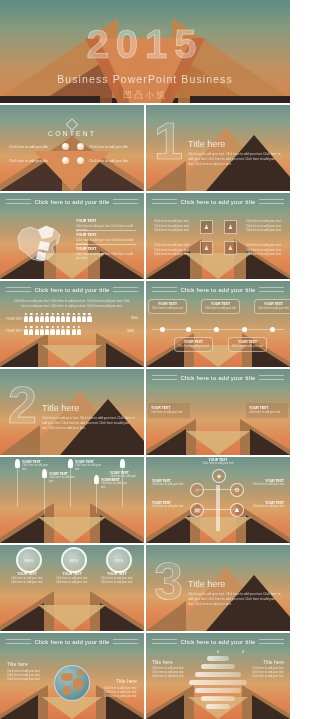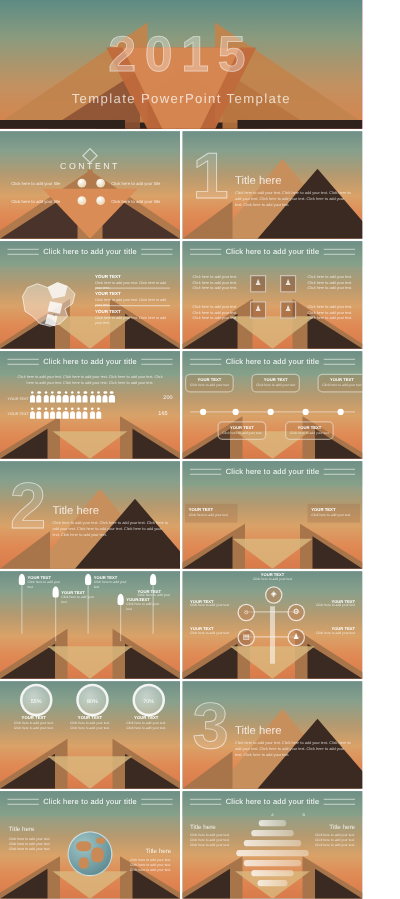--- a/index.html
+++ b/index.html
@@ -150,21 +150,22 @@
     <div style="position:absolute;left:0;top:56px;width:0;height:0;border-style:solid;border-color:transparent;border-width:0 0 72px 112px;border-bottom-color:#8d5234;opacity:.9;"></div>
     <div style="position:absolute;right:0;top:56px;width:0;height:0;border-style:solid;border-color:transparent;border-width:0 112px 72px 0;border-bottom-color:#b9743f;opacity:.9;"></div>
 
     <div style="position:absolute;left:85px;top:38px;width:0;height:0;border-style:solid;border-color:transparent;border-width:119px 60px 0 60px;border-top-color:#c06a3c;opacity:.95;"></div>
     <div style="position:absolute;left:98px;top:38px;width:0;height:0;border-style:solid;border-color:transparent;border-width:96px 47px 0 47px;border-top-color:#d98c55;opacity:.85;"></div>
     <div style="position:absolute;left:0;top:96px;width:100px;height:61px;background:#2f211b;"></div>
     <div style="position:absolute;right:0;top:96px;width:100px;height:61px;background:#2f211b;"></div>
 
     <div class="ts-text">
       <div class="ts-year">2015</div>
-      <div class="ts-sub">Template PowerPoint Template</div>
+      <div class="ts-sub">Business PowerPoint Business</div>
+      <div class="ts-cn">凹凸小筑</div>
     </div>
   </div>
 
   <div class="grid">
 
     <div class="cell">
       <div class="sky"></div>
       <div style="position:absolute;left:-10px;bottom:0;width:0;height:0;border-style:solid;border-color:transparent;border-width:0 0 56px 84px;border-bottom-color:#b07a4c;"></div>
       <div style="position:absolute;right:-10px;bottom:0;width:0;height:0;border-style:solid;border-color:transparent;border-width:0 84px 56px 0;border-bottom-color:#b07a4c;"></div>
       <div style="position:absolute;left:0;bottom:0;width:0;height:0;border-style:solid;border-color:transparent;border-width:0 0 40px 62px;border-bottom-color:#4a332a;"></div>

